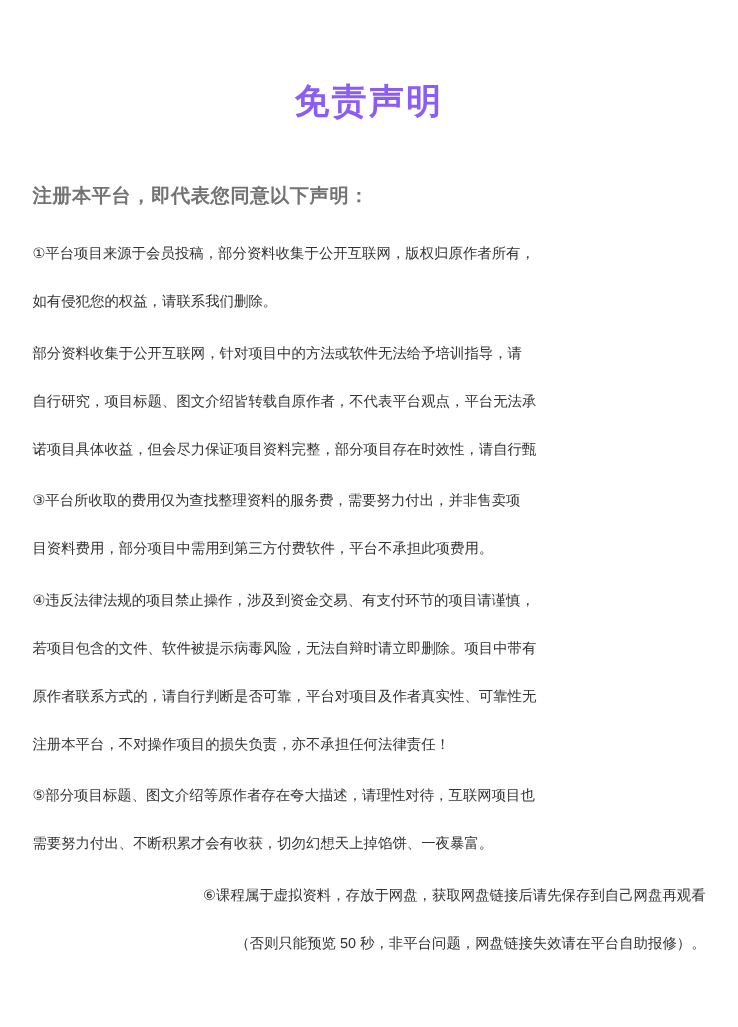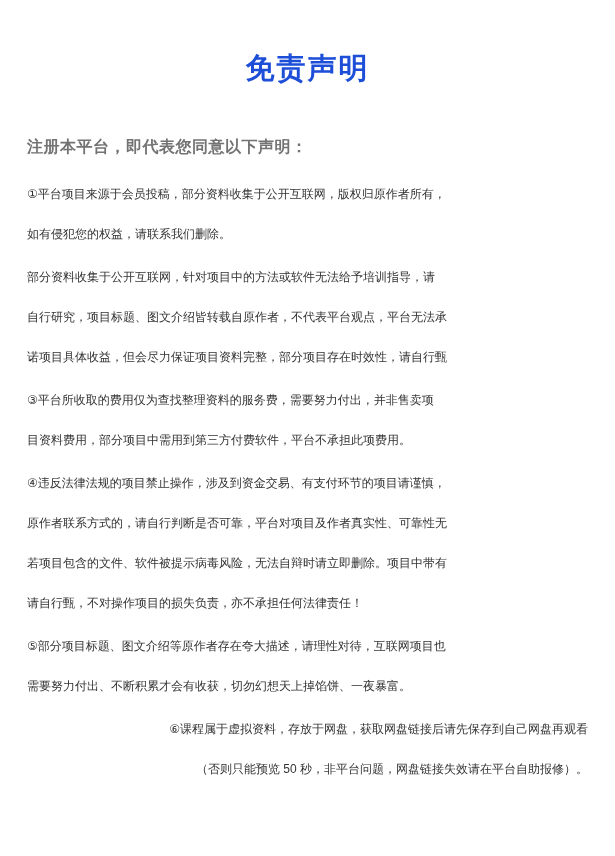--- a/index.html
+++ b/index.html
@@ -14,27 +14,27 @@
     overflow: hidden;
     font-family: "Liberation Sans", "DejaVu Sans", sans-serif;
   }
   .page {
     width: 615px;
     height: 856px;
     background: #ffffff;
     padding: 51px 27px 0 27px;
   }
   .doc-title {
-    margin: 1px;
+    margin: 18px;
     text-align: center;
     font-size: 29px;
     line-height: 33px;
     font-weight: 700;
     letter-spacing: 2px;
-    color: #1d4ed8;
+    color: #8b5cf6;
   }
   .intro {
     margin: 51px 0 0 0;
     font-size: 16px;
     line-height: 22px;
     font-weight: 700;
     color: #737373;
     letter-spacing: 0.5px;
     white-space: nowrap;
   }
@@ -78,23 +78,23 @@
       <span class="line">诺项目具体收益，但会尽力保证项目资料完整，部分项目存在时效性，请自行甄</span>
     </p>
 
     <p class="para">
       <span class="line">③平台所收取的费用仅为查找整理资料的服务费，需要努力付出，并非售卖项</span>
       <span class="line">目资料费用，部分项目中需用到第三方付费软件，平台不承担此项费用。</span>
     </p>
 
     <p class="para">
       <span class="line">④违反法律法规的项目禁止操作，涉及到资金交易、有支付环节的项目请谨慎，</span>
+      <span class="line">若项目包含的文件、软件被提示病毒风险，无法自辩时请立即删除。项目中带有</span>
       <span class="line">原作者联系方式的，请自行判断是否可靠，平台对项目及作者真实性、可靠性无</span>
-      <span class="line">若项目包含的文件、软件被提示病毒风险，无法自辩时请立即删除。项目中带有</span>
-      <span class="line">请自行甄，不对操作项目的损失负责，亦不承担任何法律责任！</span>
+      <span class="line">注册本平台，不对操作项目的损失负责，亦不承担任何法律责任！</span>
     </p>
 
     <p class="para">
       <span class="line">⑤部分项目标题、图文介绍等原作者存在夸大描述，请理性对待，互联网项目也</span>
       <span class="line">需要努力付出、不断积累才会有收获，切勿幻想天上掉馅饼、一夜暴富。</span>
     </p>
 
     <p class="para">
       <span class="line">⑥课程属于虚拟资料，存放于网盘，获取网盘链接后请先保存到自己网盘再观看</span>
       <span class="line">（否则只能预览 50 秒，非平台问题，网盘链接失效请在平台自助报修）。</span>

